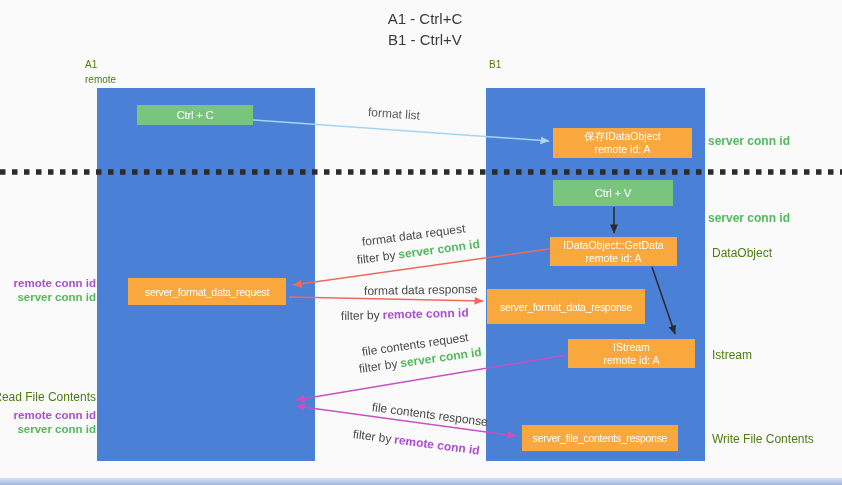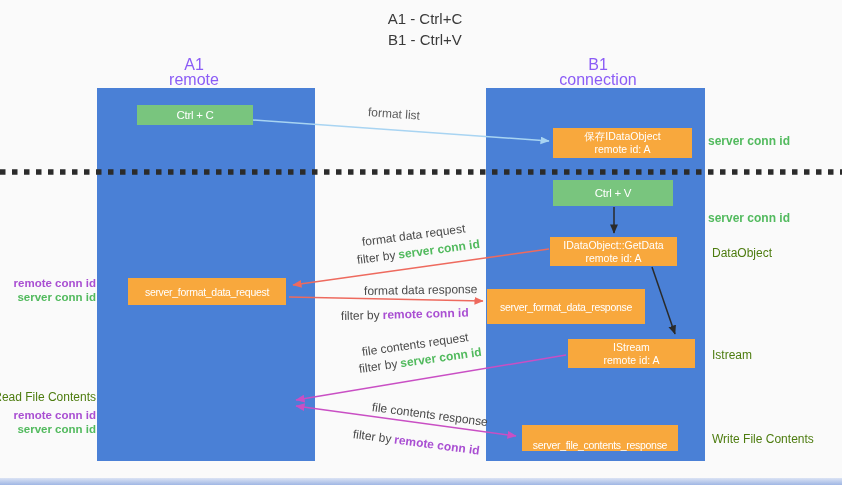--- a/index.html
+++ b/index.html
@@ -1,20 +1,20 @@
 <!DOCTYPE html>
 <html><head>
 <meta charset="utf-8">
 <style>
   html,body{margin:0;padding:0;}
   body{font-family:"Liberation Sans","DejaVu Sans",sans-serif;background:#f3f3f3;}
   #canvas{position:relative;width:842px;height:485px;background:#fafafa;overflow:hidden;}
   .abs{position:absolute;}
   .title{font-size:15px;color:#3a3a3a;line-height:21px;text-align:center;}
-  .col-header{font-size:16px;color:#8b5cf6;line-height:15px;text-align:center;}
+  .col-header{font-size:10px;color:#4d7c0f;line-height:15px;}
   .lifeline{background:#4a80d6;z-index:1;}
   .node{z-index:2;color:#fff;text-align:center;box-sizing:border-box;white-space:nowrap;}
   .green-node{background:#79c57e;font-size:11.5px;}
   .orange-node{background:#f8a83d;}
   .one-line{display:flex;align-items:center;justify-content:center;font-size:10.5px;letter-spacing:-0.3px;}
   .two-line{font-size:10.5px;line-height:13px;padding-top:2px;}
   svg.overlay{position:absolute;left:0;top:0;z-index:3;pointer-events:none;}
   .lbl{z-index:4;font-size:12px;color:#4a4a4a;white-space:nowrap;transform-origin:left center;}
   .green-t{color:#52ba5e;font-weight:bold;}
   .purple-t{color:#a94fd2;font-weight:bold;}
@@ -33,21 +33,20 @@
     <div>A1 - Ctrl+C</div>
     <div>B1 - Ctrl+V</div>
   </div>
 
   <div class="abs col-header" style="left:85px;top:57px;width:218px;">
     <div>A1</div>
     <div>remote</div>
   </div>
   <div class="abs col-header" style="left:489px;top:57px;width:218px;">
     <div>B1</div>
-    <div>connection</div>
   </div>
 
   <div class="abs lifeline" style="left:97px;top:88px;width:218px;height:373px;"></div>
   <div class="abs lifeline" style="left:486px;top:88px;width:219px;height:373px;"></div>
 
   <div class="abs node green-node one-line" style="left:137px;top:105px;width:116px;height:20px;font-size:11.5px;">
     <span>Ctrl + C</span>
   </div>
 
   <div class="abs node orange-node two-line" style="left:553px;top:128px;width:139px;height:30px;">
@@ -71,21 +70,21 @@
   <div class="abs node orange-node one-line" style="left:487px;top:289px;width:158px;height:35px;">
     <span>server_format_data_response</span>
   </div>
 
   <div class="abs node orange-node two-line" style="left:568px;top:339px;width:127px;height:29px;">
     <div>IStream</div>
     <div>remote id: A</div>
   </div>
 
 
-  <div class="abs node orange-node one-line" style="left:522px;top:425px;width:156px;height:26px;align-items:flex-end;">
+  <div class="abs node orange-node one-line" style="left:522px;top:425px;width:156px;height:26px;">
     <span>server_file_contents_response</span>
   </div>
 
   <svg class="overlay" width="842" height="485" viewBox="0 0 842 485">
     <defs>
       <marker id="m-blue" viewBox="0 0 8 8" refX="6.5" refY="3" markerWidth="7" markerHeight="7" orient="auto">
           <path d="M0,0 L7,3 L0,6 Z" fill="#a8d4f2"></path>
         </marker>
       <marker id="m-black" viewBox="0 0 8 8" refX="6.5" refY="3" markerWidth="7" markerHeight="7" orient="auto">
           <path d="M0,0 L7,3 L0,6 Z" fill="#2a2a2a"></path>

